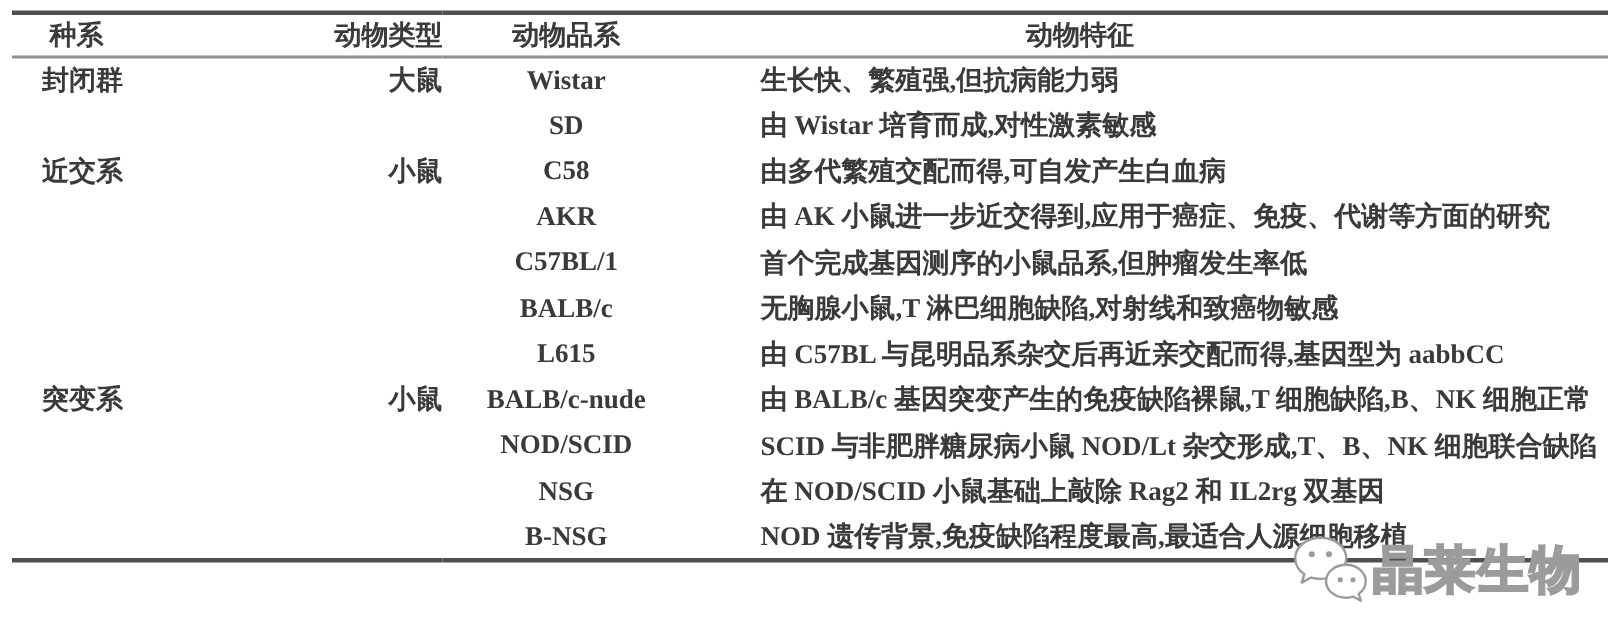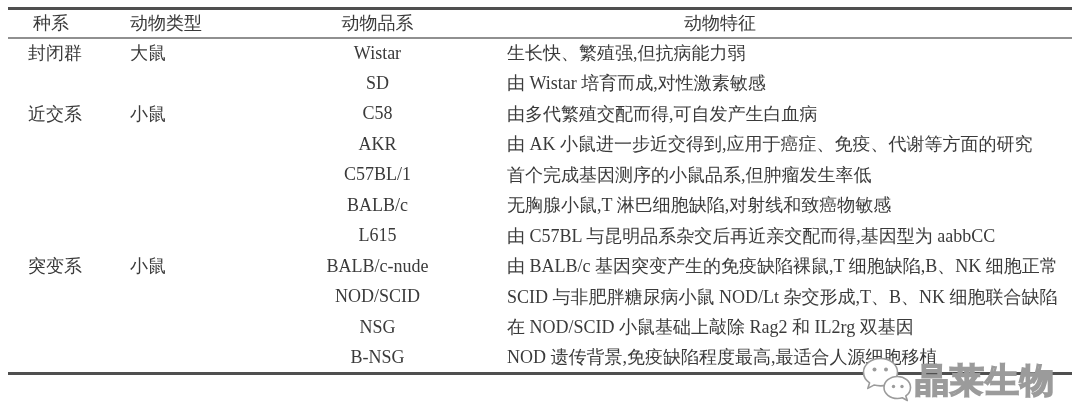--- a/index.html
+++ b/index.html
@@ -21,28 +21,28 @@
     table-layout: fixed;
     border-top: 3px solid #4f4f4f;
     border-bottom: 3px solid #4f4f4f;
     font-size: 18px;
   }
   thead { border-bottom: 2px solid #909090; }
   thead tr { height: 29px; }
   tbody tr { height: 30.5px; }
   th, td {
     padding: 0;
-    font-weight: normal;
+    font-weight: bold;
     white-space: nowrap;
     overflow: hidden;
     vertical-align: middle;
   }
   .c1 { text-align: left; padding-left: 20px; }
   th.c1 { padding-left: 25px; }
-  .c2 { text-align: left; }
+  .c2 { text-align: right; }
   .c3 { text-align: center; }
   .c4 { text-align: left; padding-left: 47px; }
   th.c4 { text-align: center; padding-left: 0; padding-right: 92px; margin-top: 44px; }
 
   .watermark {
     position: absolute;
     left: 860px;
     top: 337px;
     display: flex;
     align-items: center;

